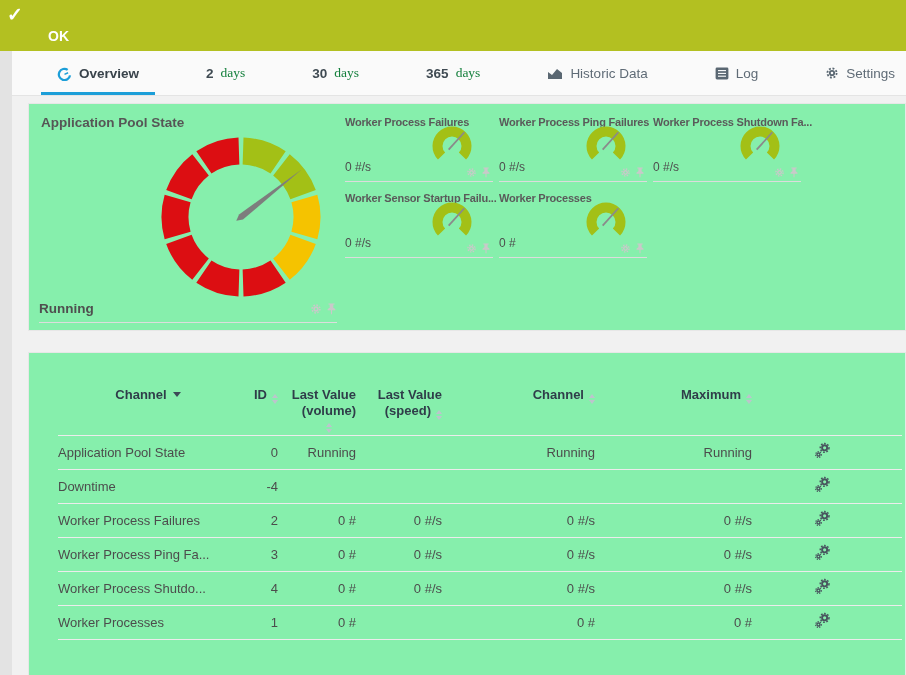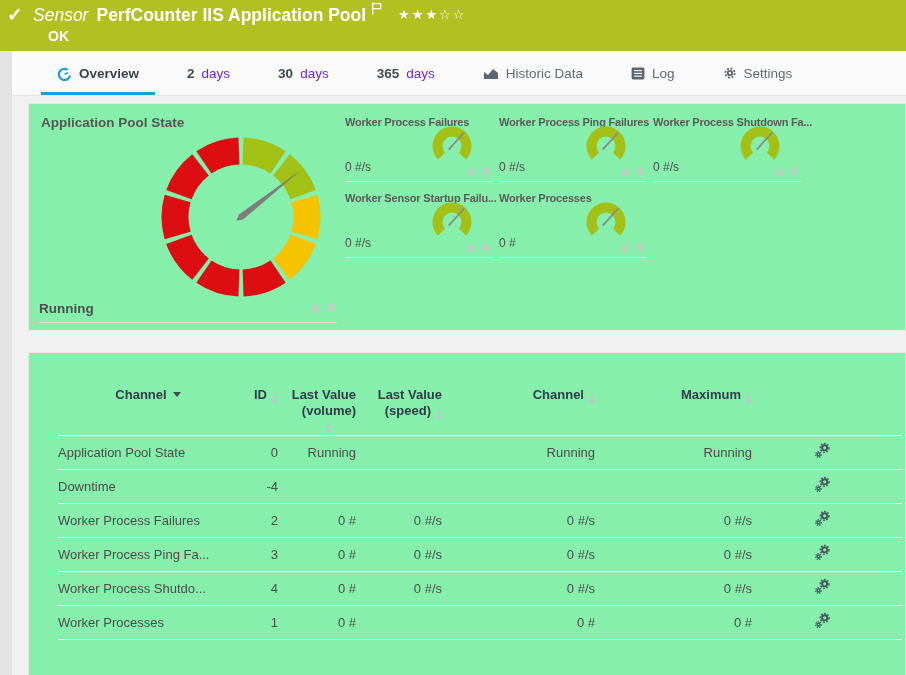--- a/index.html
+++ b/index.html
@@ -12,24 +12,24 @@
   .hdr{position:absolute;left:0;top:0;width:906px;height:51px;background:#b3c021;color:#fff;}
   .hdr .check{position:absolute;left:7px;top:3px;font-size:19px;font-weight:bold;}
   .hdr .line1{position:absolute;left:33px;top:5px;font-size:17.5px;white-space:nowrap;display:flex;align-items:baseline;}
   .hdr .kind{font-style:italic;margin-right:8px;}
   .hdr .title{font-weight:bold;}
   .hdr .flag{margin-left:5px;position:relative;top:-6px;}
   .hdr .stars{margin-left:16px;font-size:13px;letter-spacing:2px;position:relative;top:-2px;cursor:pointer;}
   .hdr .ok{position:absolute;left:48px;top:28px;font-size:14px;font-weight:bold;}
   
   .tabs{position:absolute;left:0;top:51px;width:906px;height:45px;background:#fafafa;
-        border-bottom:1px solid #e4e4e4;display:flex;align-items:center;padding-left:55px;box-sizing:border-box;gap:44px;}
+        border-bottom:1px solid #e4e4e4;display:flex;align-items:center;padding-left:55px;box-sizing:border-box;gap:63px;}
   .tab{position:relative;height:100%;display:flex;align-items:center;gap:7px;font-size:13.5px;color:#5f6b76;cursor:pointer;white-space:nowrap;padding:0 2px;}
   .tab .num{font-weight:bold;color:#3f4a52;}
-  .tab .word{color:#6d28d9;}
+  .tab .word{color:#15803d;font-family:Liberation Serif, serif;}
   .tab.active{color:#39434b;font-weight:bold;}
   .tab.active::after{content:"";position:absolute;left:-14px;right:-14px;bottom:0;height:3px;background:#1c9ed8;}
   .tab svg{flex:0 0 auto;}
   
   .panel{position:absolute;background:#86efac;border:1px solid #e7e7e7;box-sizing:border-box;}
   .p1{left:28px;top:103px;width:878px;height:228px;}
   .p2{left:28px;top:352px;width:878px;height:324px;}
   .left-strip{position:absolute;left:0;top:51px;width:12px;height:624px;background:#e3e3e3;}
   
   .g-title{position:absolute;left:12px;top:11px;font-size:13.5px;font-weight:bold;color:#565656;}
@@ -65,30 +65,20 @@
   .sort .up{border-bottom:4px solid #bcc5cc;}
   .sort .dn{border-top:4px solid #bcc5cc;}
   .caret{display:inline-block;width:0;height:0;border-left:4px solid transparent;border-right:4px solid transparent;border-top:5px solid #3c4a56;margin-left:6px;vertical-align:2px;}
   .gearbtn{cursor:pointer;display:inline-flex;}
 </style>
 </head>
 <body>
 
 <div class="hdr">
   <span class="check">✓</span>
-  <div class="line1">
-    <span class="kind">Sensor</span>
-    <span class="title">PerfCounter IIS Application Pool</span>
-    <span class="flag">
-      <svg width="11" height="13" viewBox="0 0 11 13">
-          <path fill="none" stroke="#fff" stroke-width="1.3" d="M1.7 0.5v12 M1.7 1.6h8v5h-8"></path>
-        </svg>
-    </span>
-    <span class="stars">★★★☆☆</span>
-  </div>
   <span class="ok">OK</span>
 </div>
 
 <div class="tabs">
   <div class="tab active">
     <svg width="15" height="15" viewBox="0 0 16 16">
       <path d="M13.9,10 A6,6 0 1 1 11.4,4.1" fill="none" stroke="#1c9ed8" stroke-width="2.4"></path>
       <line x1="8" y1="9" x2="11.8" y2="7.2" stroke="#1c9ed8" stroke-width="1.6"></line>
     </svg>
     <span>Overview</span>

